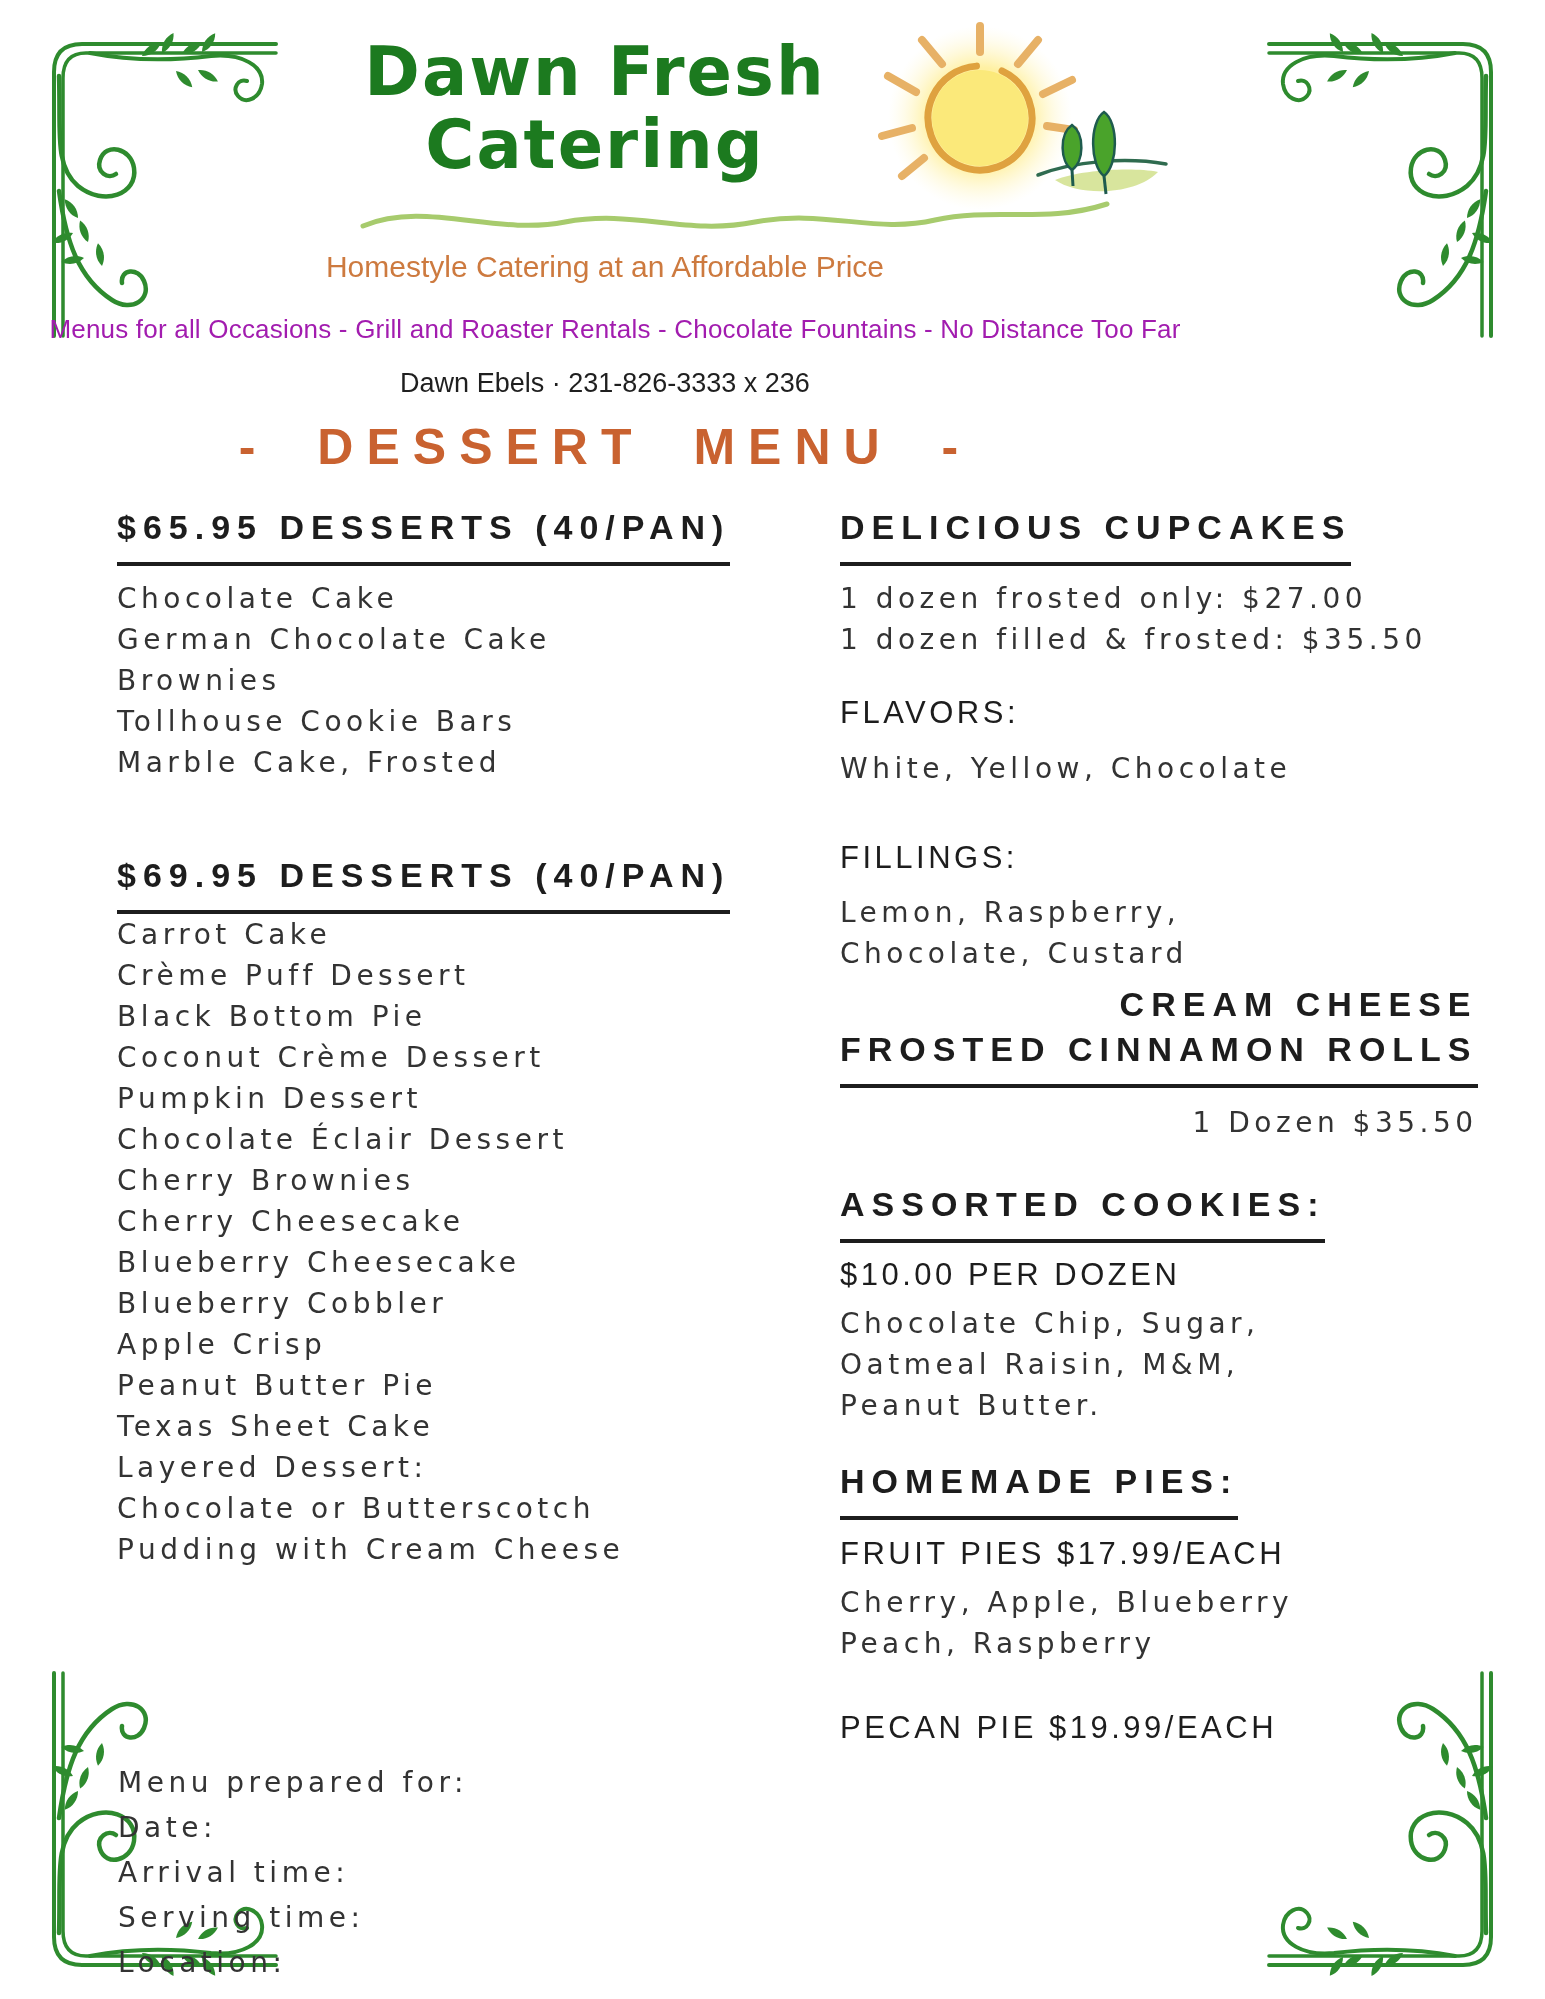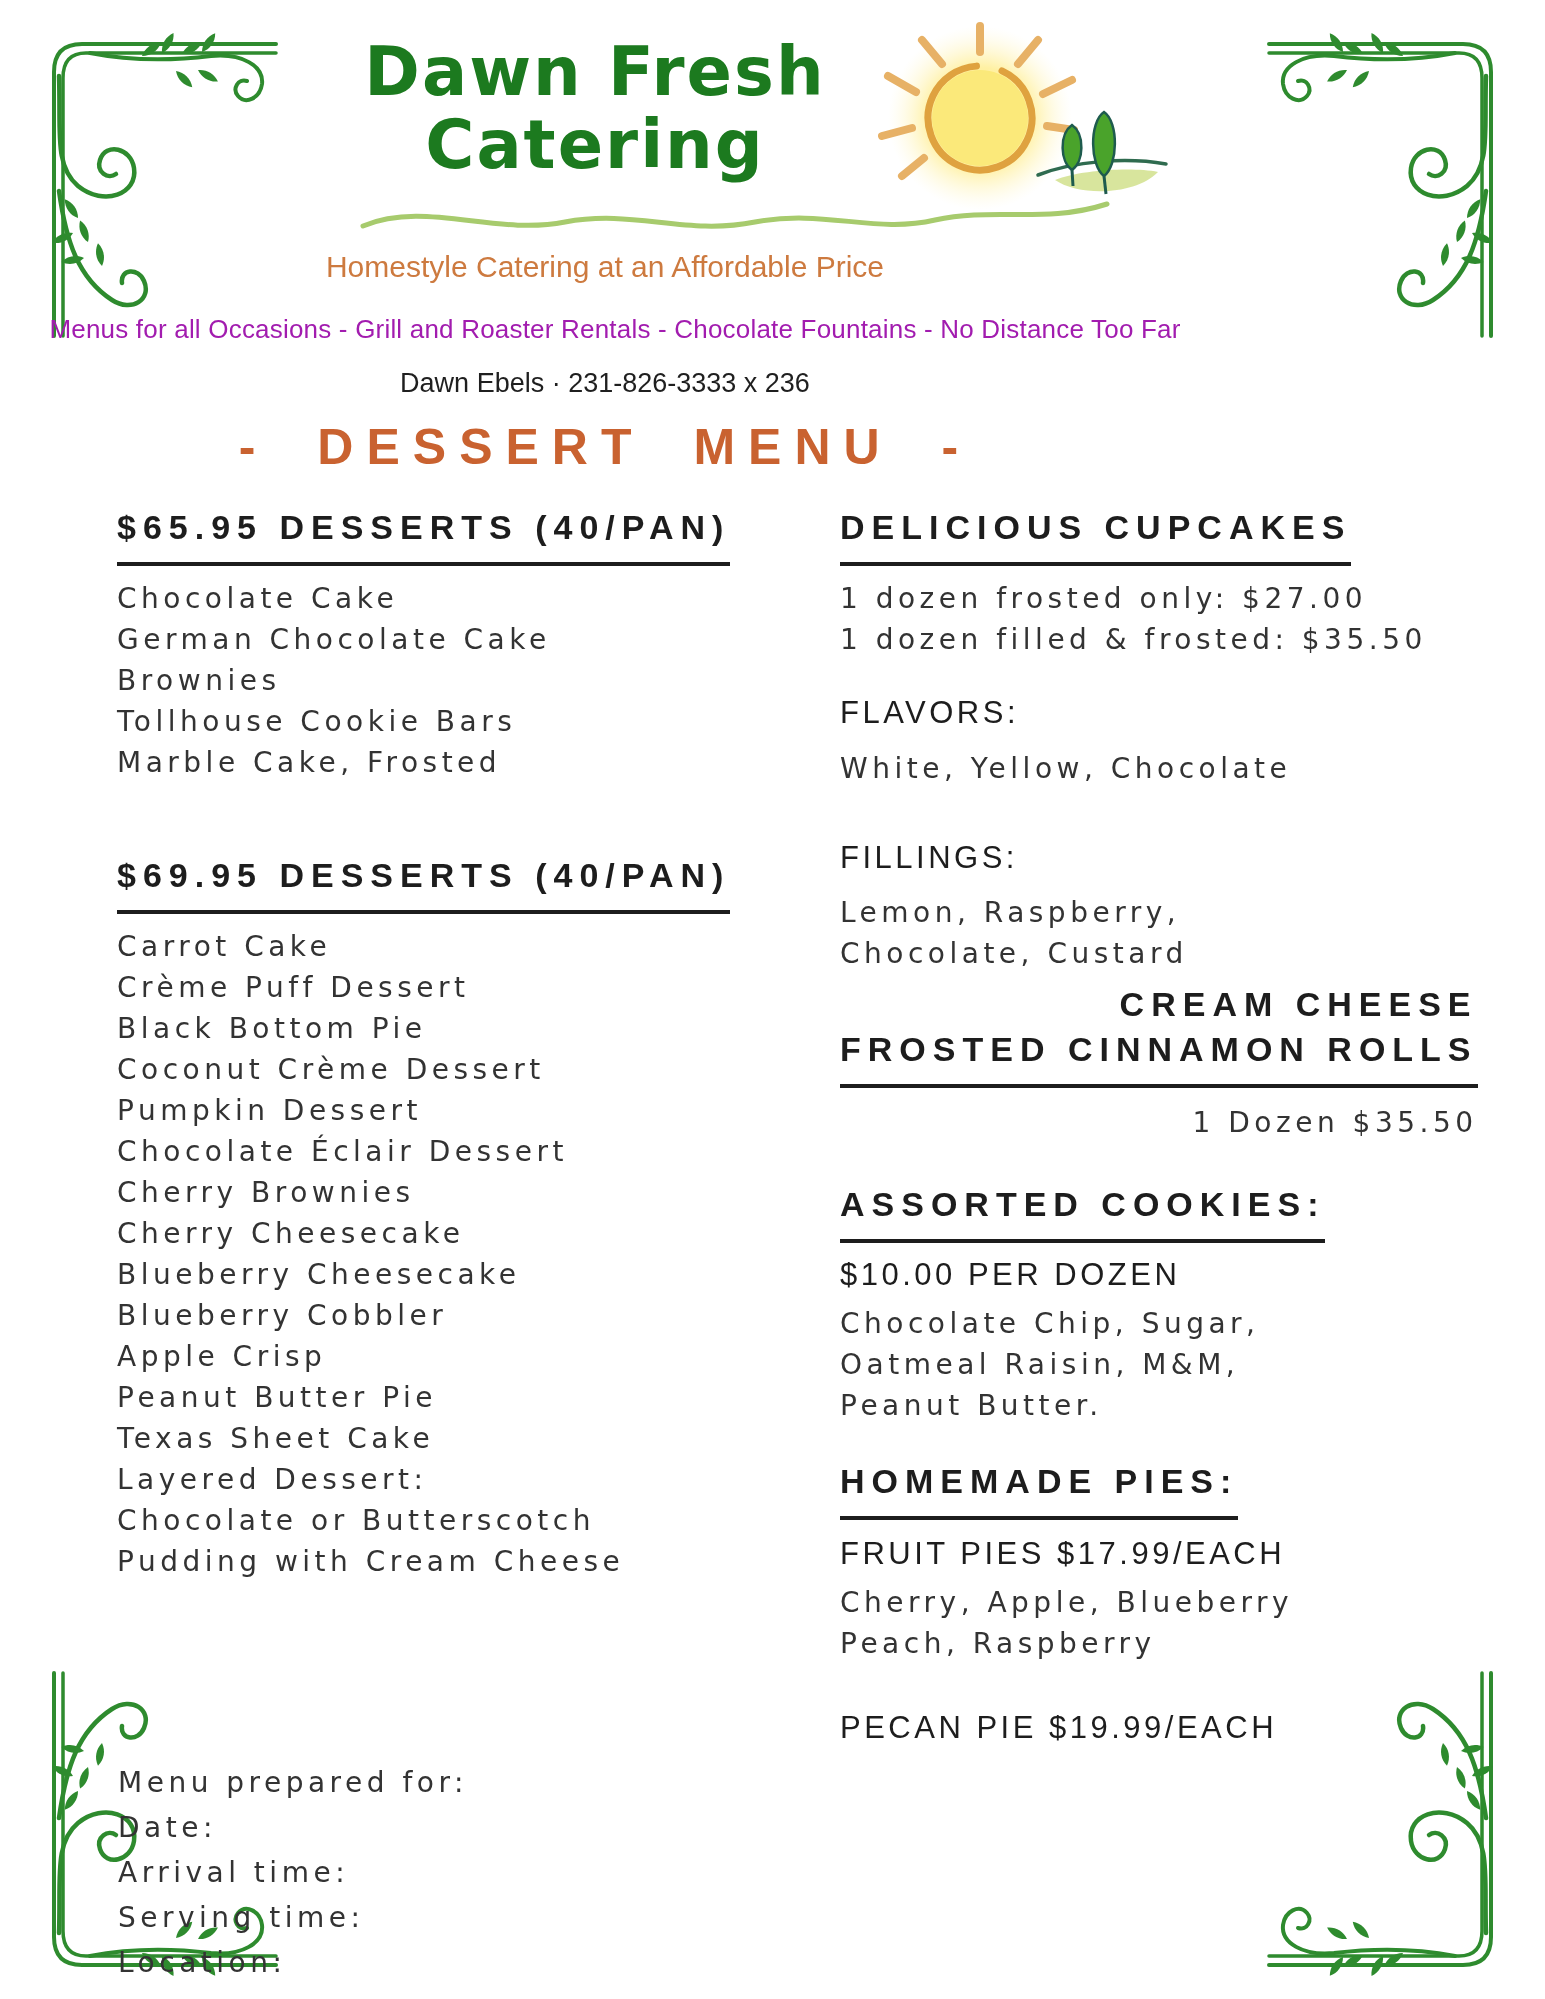--- a/index.html
+++ b/index.html
@@ -164,21 +164,21 @@
         <div class="list-item">Chocolate Cake</div>
         <div class="list-item">German Chocolate Cake</div>
         <div class="list-item">Brownies</div>
         <div class="list-item">Tollhouse Cookie Bars</div>
         <div class="list-item">Marble Cake, Frosted</div>
       </div>
   </div>
 
   <div class="abs" style="left:117px;top:856px;">
     <div class="sec-head">$69.95 DESSERTS (40/PAN)</div>
-    <div style="margin-top:12px;">
+    <div style="">
         <div class="list-item">Carrot Cake</div>
         <div class="list-item">Crème Puff Dessert</div>
         <div class="list-item">Black Bottom Pie</div>
         <div class="list-item">Coconut Crème Dessert</div>
         <div class="list-item">Pumpkin Dessert</div>
         <div class="list-item">Chocolate Éclair Dessert</div>
         <div class="list-item">Cherry Brownies</div>
         <div class="list-item">Cherry Cheesecake</div>
         <div class="list-item">Blueberry Cheesecake</div>
         <div class="list-item">Blueberry Cobbler</div>

